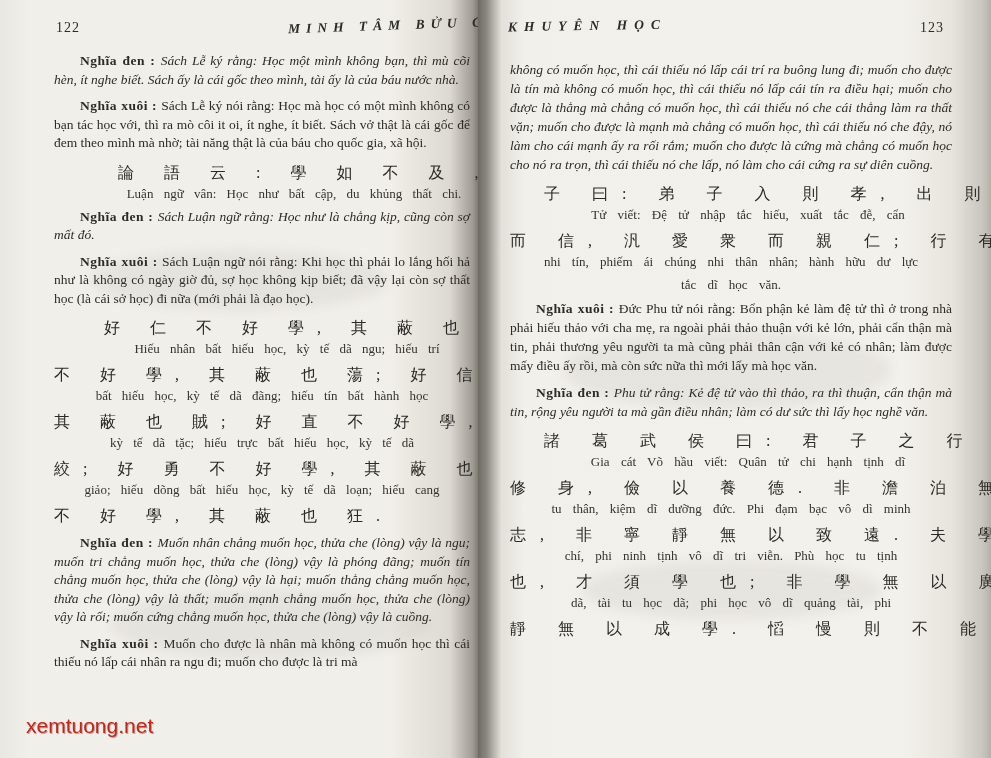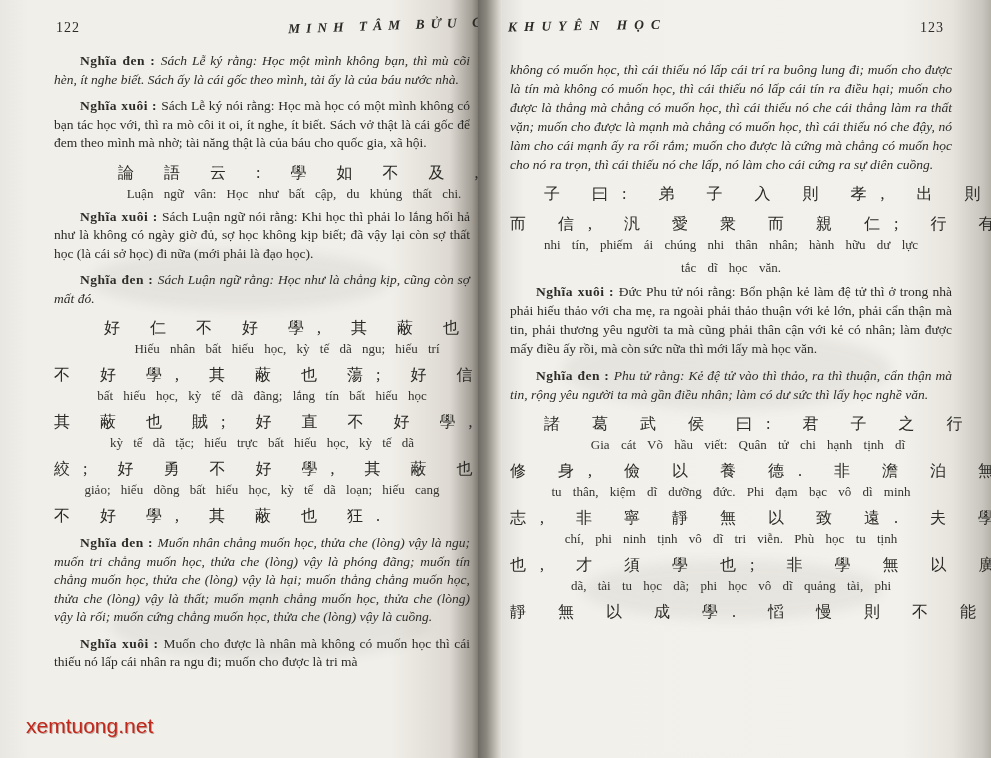--- a/index.html
+++ b/index.html
@@ -69,29 +69,29 @@
   <div class="page-left">
     <span class="pageno" style="left:56px;top:20px;">122</span>
     <span class="running-title" style="left:288px;top:17px;transform:rotate(-2deg);">MINH TÂM BỬU GIÁM</span>
     <div class="content content-left" id="left-content">
         <p class="para it"><strong class="plabel">Nghĩa đen : </strong>Sách Lễ ký rằng: Học một mình không bạn, thì mù cõi hèn, ít nghe biết. Sách ấy là cái gốc theo mình, tài ấy là của báu nước nhà.</p>
         <p class="para"><strong class="plabel">Nghĩa xuôi : </strong>Sách Lễ ký nói rằng: Học mà học có một mình không có bạn tác học với, thì ra mò côi it oi, ít nghe, ít biết. Sách vở thật là cái gốc để đem theo mình mà nhờ; tài năng thật là của báu cho quốc gia, xã hội.</p>
         <div class="han-pair" style="padding-left: 64px;">
           <div class="han">論 語 云 : 學 如 不 及 , 猶 恐 失 之</div>
           <div class="viet">Luận ngữ vân:  Học như bất cập,  du khủng thất chi.</div>
         </div>
+        <p class="para it"><strong class="plabel">Nghĩa đen : </strong>Sách Luận ngữ rằng: Học như là chẳng kịp, cũng còn sợ mất đó.</p>
         <p class="para"><strong class="plabel">Nghĩa xuôi : </strong>Sách Luận ngữ nói rằng: Khi học thì phải lo lắng hối hả như là không có ngày giờ đủ, sợ học không kịp biết; đã vậy lại còn sợ thất học (là cái sở học) đi nữa (mới phải là đạo học).</p>
-        <p class="para it"><strong class="plabel">Nghĩa đen : </strong>Sách Luận ngữ rằng: Học như là chẳng kịp, cũng còn sợ mất đó.</p>
         <div class="han-pair" style="padding-left: 50px;">
           <div class="han">好 仁 不 好 學, 其 蔽 也 愚; 好 智</div>
           <div class="viet">Hiếu nhân bất hiếu học,  kỳ  tế  dã  ngu;  hiếu  trí</div>
         </div>
         <div class="han-pair">
           <div class="han">不 好 學, 其 蔽 也 蕩; 好 信 不 好 學</div>
-          <div class="viet">bất hiếu học,  kỳ  tế  dã  đãng; lắng  tín  bất  hiếu  học</div>
+          <div class="viet">bất hiếu học,  kỳ  tế  dã  đãng; hiếu  tín  bất  hành  học</div>
         </div>
         <div class="han-pair">
           <div class="han">其 蔽 也 賊; 好 直 不 好 學, 其 蔽 也</div>
           <div class="viet">kỳ  tế  dã  tặc; hiếu  trực  bất  hiếu  học,  kỳ  tế  dã</div>
         </div>
         <div class="han-pair">
           <div class="han">絞; 好 勇 不 好 學, 其 蔽 也 亂; 好 剛</div>
           <div class="viet">giảo; hiếu dõng  bất  hiếu  học,  kỳ  tế  dã  loạn; hiếu cang</div>
         </div>
         <div class="han-pair">
@@ -106,20 +106,21 @@
 
   <div class="gutter"></div>
 
   <div class="page-right">
     <span class="running-title" style="left:6px;top:18px;letter-spacing:7px;transform:rotate(-1deg);">KHUYÊN HỌC</span>
     <span class="pageno" style="left:418px;top:20px;">123</span>
     <div class="content content-right" id="right-content">
         <p class="para cont">không có muốn học, thì cái thiếu nó lấp cái trí ra buông lung đi; muốn cho được là tín mà không có muốn học, thì cái thiếu nó lấp cái tín ra điều hại; muốn cho được là thẳng mà chẳng có muốn học, thì cái thiếu nó che cái thẳng làm ra thất vặn; muốn cho được là mạnh mà chẳng có muốn học, thì cái thiếu nó che đậy, nó làm cho cái mạnh ấy ra rối rắm; muốn cho được là cứng mà chẳng có muốn học cho nó ra trọn, thì cái thiếu nó che lấp, nó làm cho cái cứng ra sự diên cuồng.</p>
         <div class="han-pair" style="padding-left: 34px;">
           <div class="han">子 曰: 弟 子 入 則 孝, 出 則 弟, 謹</div>
+          <div class="viet">Tử  viết:  Đệ  tử  nhập  tắc  hiếu,  xuất  tắc  đễ,  cẩn</div>
         </div>
         <div class="han-pair">
           <div class="han">而 信, 汎 愛 衆 而 親 仁; 行 有 餘 力</div>
           <div class="viet">nhi  tín,  phiếm  ái  chúng nhi  thân  nhân; hành  hữu  dư  lực</div>
         </div>
         <div class="han-pair">
           <div class="viet">tắc   dĩ   học   văn.</div>
         </div>
         <p class="para"><strong class="plabel">Nghĩa xuôi : </strong>Đức Phu tử nói rằng: Bổn phận kẻ làm đệ tử thì ở trong nhà phải hiếu thảo với cha mẹ, ra ngoài phải thảo thuận với kẻ lớn, phải cẩn thận mà tin, phải thương yêu người ta mà cũng phải thân cận với kẻ có nhân; làm được mấy điều ấy rồi, mà còn sức nữa thì mới lấy mà học văn.</p>
         <p class="para it"><strong class="plabel">Nghĩa đen : </strong>Phu tử rằng: Kẻ đệ tử vào thì thảo, ra thì thuận, cẩn thận mà tin, rộng yêu người ta mà gần điều nhân; làm có dư sức thì lấy học nghề văn.</p>

